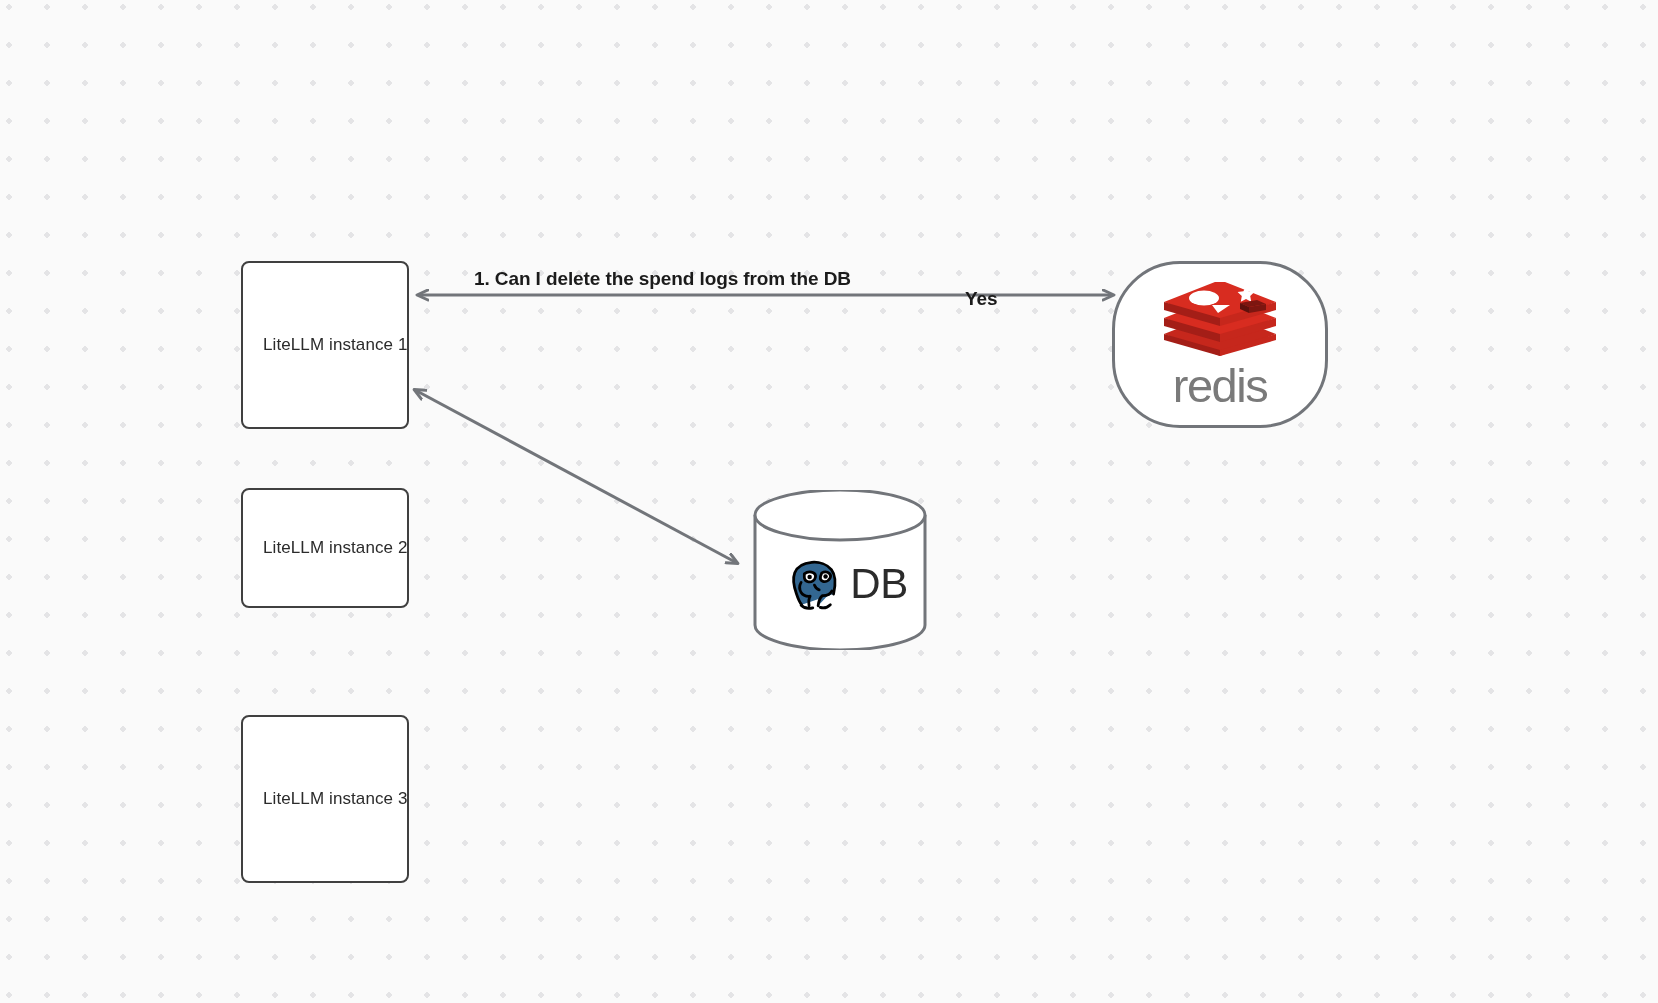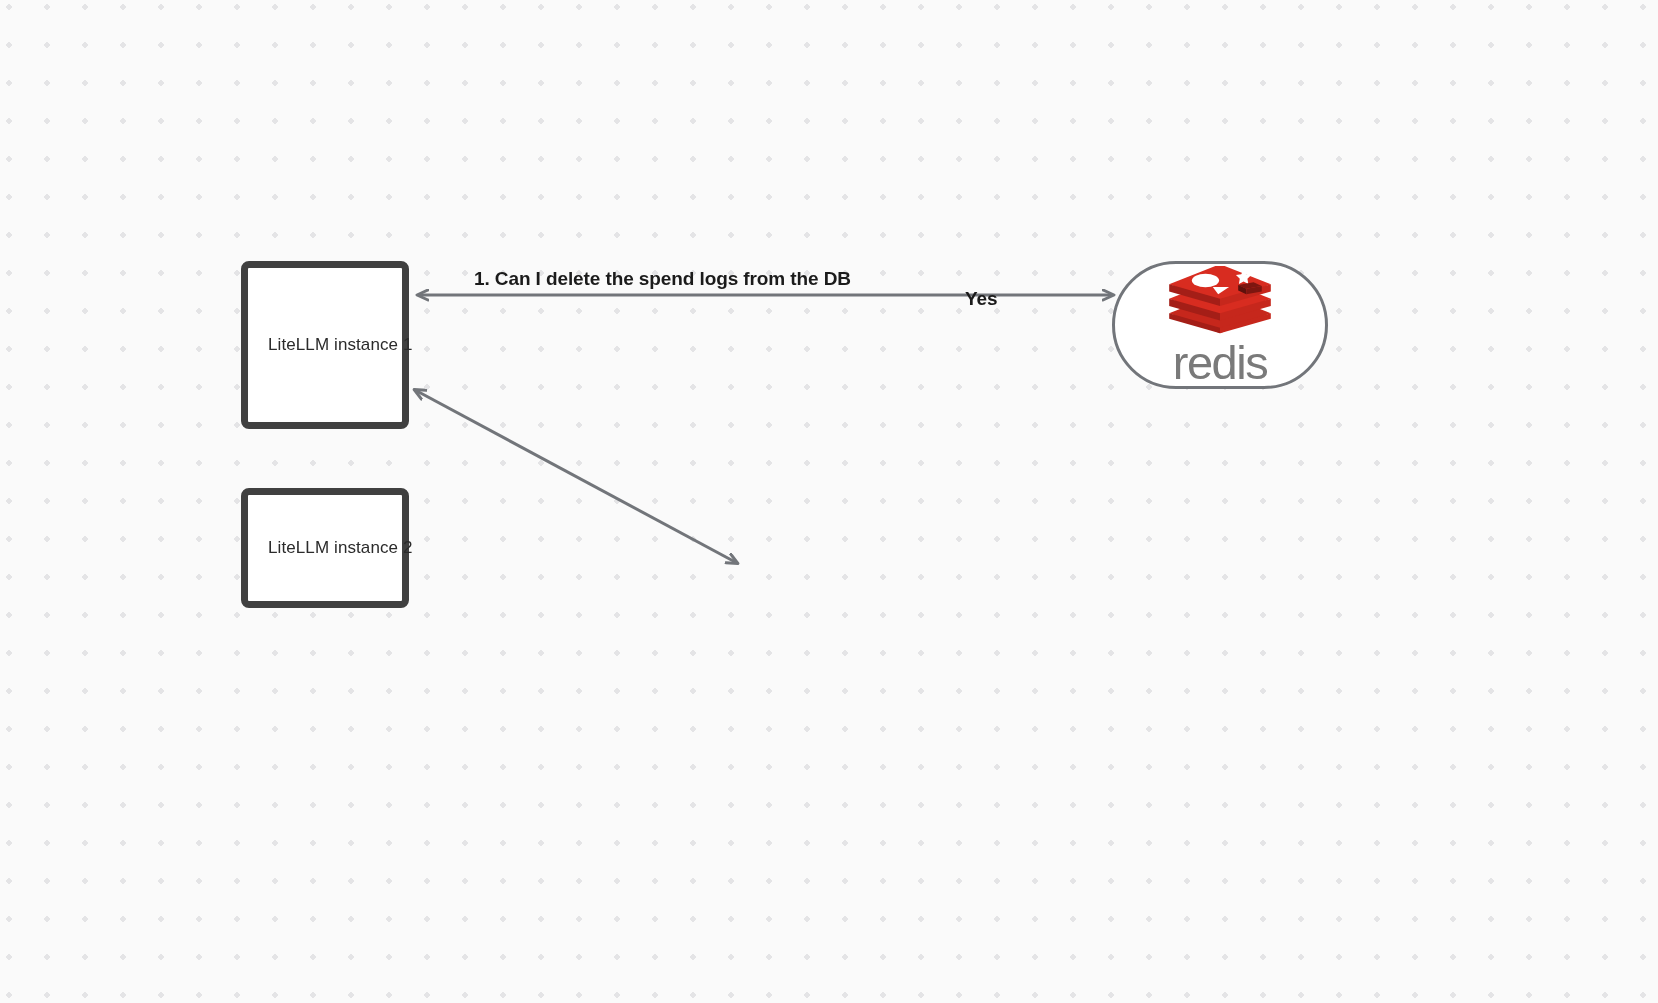--- a/index.html
+++ b/index.html
@@ -31,21 +31,21 @@
   #edges {
     position: absolute;
     left: 0; top: 0;
     width: 1658px;
     height: 1003px;
   }
   .node {
     position: absolute;
     box-sizing: border-box;
     background: #ffffff;
-    border: 7px solid #404040;
+    border: 2px solid #404040;
     border-radius: 8px;
     display: flex;
     align-items: center;
     justify-content: flex-start;
   }
   .node-label {
     font-size: 17px;
     color: #2b2b2b;
     font-family: "Liberation Sans", sans-serif;
     padding-left: 20px;
@@ -124,22 +124,25 @@
 
 
   <div class="node" style="left:241px; top:261px; width:168px; height:168px;">
     <span class="node-label">LiteLLM instance 1</span>
   </div>
 
   <div class="node" style="left:241px; top:488px; width:168px; height:120px;">
     <span class="node-label">LiteLLM instance 2</span>
   </div>
 
-
-  <div class="redis-node" style="left:1112px; top:261px; width:216px; height:128px;">
+  <div class="node" style="left:241px; top:715px; width:168px; height:168px;">
+    <span class="node-label">LiteLLM instance 3</span>
+  </div>
+
+  <div class="redis-node" style="left:1112px; top:261px; width:216px; height:167px;">
 
     <svg width="120" height="76" viewBox="0 0 120 76" style="margin-top:2px;">
 
       <path d="M4,52 L60,30 L116,52 L60,74 Z" fill="#c6271c"></path>
       <path d="M4,52 L4,58 L60,74 L60,68 Z" fill="#a41e17"></path>
       <path d="M116,52 L116,58 L60,74 L60,68 Z" fill="#c6271c"></path>
 
       <path d="M4,36 L60,14 L116,36 L60,58 Z" fill="#d82c20"></path>
       <path d="M4,36 L4,44 L60,60 L60,52 Z" fill="#a41e17"></path>
       <path d="M116,36 L116,44 L60,60 L60,52 Z" fill="#c6271c"></path>
@@ -155,14 +158,45 @@
       <path d="M52,23 L70,23 L58,31 Z" fill="#ffffff"></path>
 
       <path d="M80,21 L97,18 L106,22 L89,25 Z" fill="#7d1610"></path>
       <path d="M80,21 L80,27 L89,31 L89,25 Z" fill="#5e110c"></path>
       <path d="M106,22 L106,28 L89,31 L89,25 Z" fill="#7d1610"></path>
     </svg>
 
     <div class="redis-word">redis</div>
   </div>
 
+  <div class="db-node" style="left:752px; top:490px; width:176px; height:160px;">
+    <svg width="176" height="160" viewBox="0 0 176 160">
+      <path d="M3,25 L3,135 A85,25 0 0 0 173,135 L173,25" fill="#ffffff" stroke="#72757a" stroke-width="3"></path>
+      <ellipse cx="88" cy="25" rx="85" ry="25" fill="#ffffff" stroke="#72757a" stroke-width="3"></ellipse>
+    </svg>
+
+    <div class="db-logo-wrap" style="left:10px; top:58px; width:166px; height:72px;">
+
+      <svg width="68" height="68" viewBox="0 0 64 64">
+        <g stroke="#000000" stroke-width="2.6" stroke-linejoin="round" stroke-linecap="round">
+          <path d="M48.5,41.5 C50.5,33 50.8,24 46.5,18.5 C42.5,13.3 35,11 28,11.6
+                   C20.5,12.2 14.2,15.8 12,21.5 C9.8,27.2 11.2,34.5 13.5,41
+                   C15,45.5 16.5,49.5 18.5,51.5" fill="#336791"></path>
+          <path d="M25.5,52.5 C25,49 25.2,45.5 26.5,43.5 C22.5,43.8 19.5,42.5 18,40
+                   C16.2,37 16.5,33 18,30.5" fill="#336791"></path>
+          <path d="M34,52.5 C34.5,48.5 35.5,45 38,43 C42.5,43.2 45.5,41.5 47,38.5" fill="#336791"></path>
+          <path d="M21,22.5 C23.5,20.5 27,20.2 29.5,21.5 C31,22.3 31.8,23.8 31.5,25.5
+                   C31,28.5 28,30.5 25,30 C22.5,29.6 21,27.8 21,25.5 Z" fill="#ffffff"></path>
+          <path d="M37.5,21.5 C39.8,20.2 42.8,20.5 44.5,22 C45.8,23.2 46,25 45.2,26.5
+                   C44,29 41,30.2 38.5,29.5 C36.5,28.9 35.8,27 36.2,25 Z" fill="#ffffff"></path>
+          <path d="M30.5,33 C31.5,35.5 33,37 35,37.5" fill="none"></path>
+          <path d="M18,52 C20.5,54.5 25,55.5 29,54.5" fill="#336791"></path>
+          <path d="M36,54 C39,55 43,54 45.5,51.5" fill="#336791"></path>
+        </g>
+        <circle cx="26" cy="25.5" r="2.1" fill="#000000"></circle>
+        <circle cx="41" cy="25" r="2.1" fill="#000000"></circle>
+      </svg>
+
+      <div class="db-text">DB</div>
+    </div>
+  </div>
 
 </div>
 
 </body></html>

